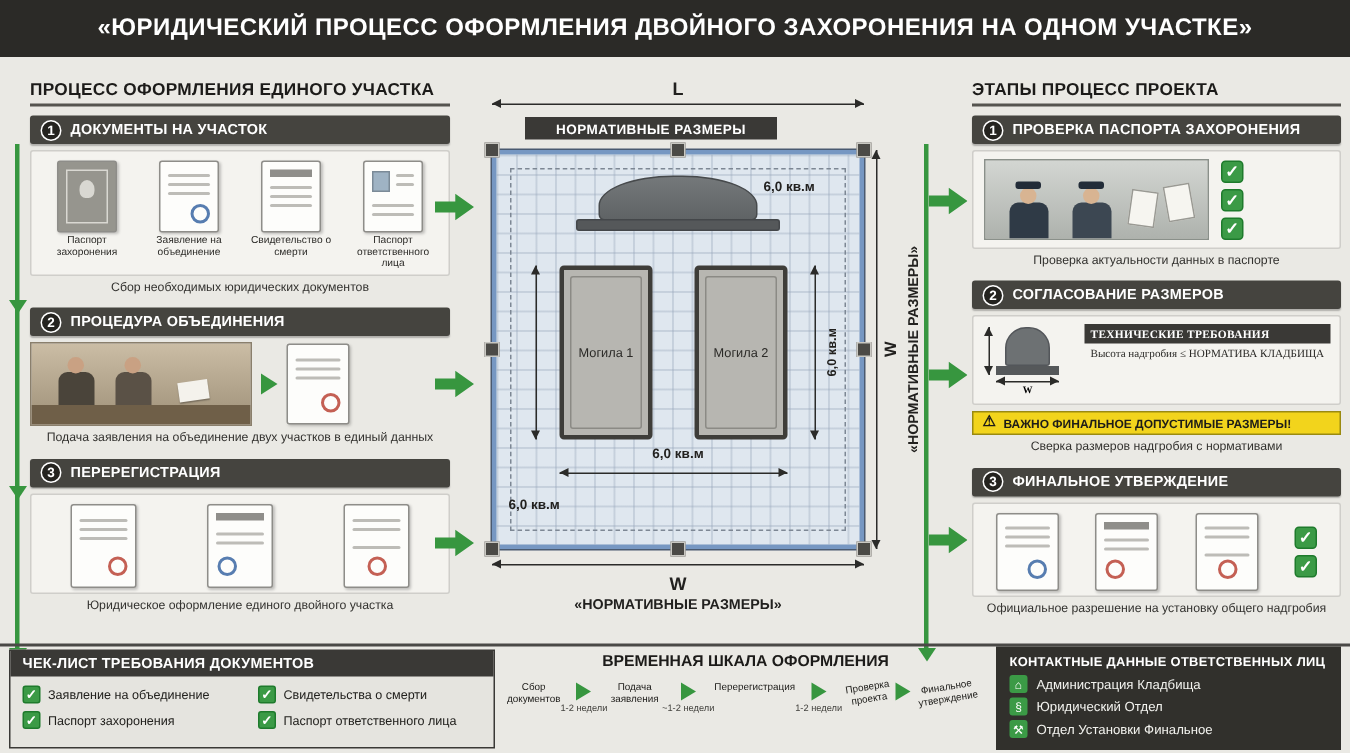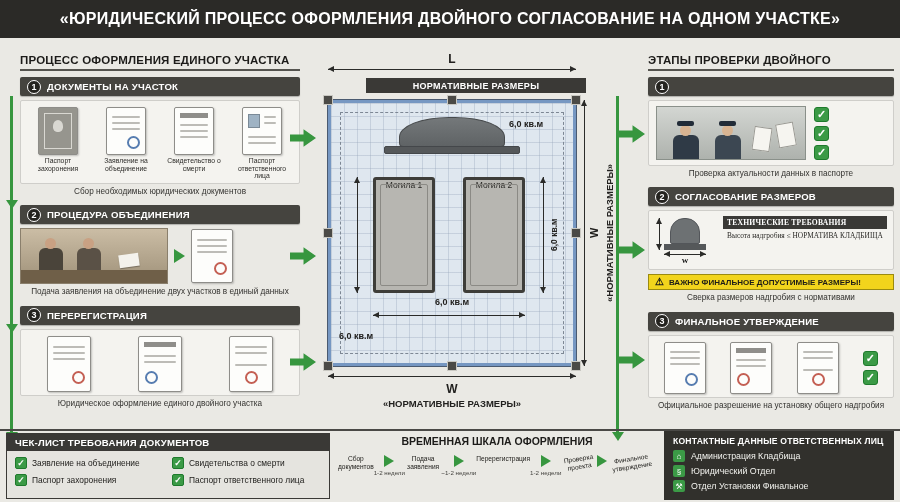--- a/index.html
+++ b/index.html
@@ -70,36 +70,36 @@
   .center-col{position:absolute;left:300px;top:52px;width:322px;height:378px;font-weight:bold;color:#22211f;}
   .dim-L-label{position:absolute;left:28px;width:248px;top:0;text-align:center;font-size:12px;}
   .hdim{position:absolute;height:0;border-top:1.4px solid #2b2b29;}
   .hdim::before,.hdim::after{content:"";position:absolute;top:-4px;border-top:3.5px solid transparent;border-bottom:3.5px solid transparent;}
   .hdim::before{left:0;border-right:6px solid #2b2b29;}
   .hdim::after{right:0;border-left:6px solid #2b2b29;}
   .vdim{position:absolute;width:0;border-left:1.4px solid #2b2b29;}
   .vdim::before,.vdim::after{content:"";position:absolute;left:-4px;border-left:3.5px solid transparent;border-right:3.5px solid transparent;}
   .vdim::before{top:0;border-bottom:6px solid #2b2b29;}
   .vdim::after{bottom:0;border-top:6px solid #2b2b29;}
-  .norm-bar{position:absolute;left:66px;top:26px;width:220px;height:15px;background:#3a3936;color:#fff;
+  .norm-bar{position:absolute;left:50px;top:26px;width:168px;height:15px;background:#3a3936;color:#fff;
     font-size:9px;display:flex;align-items:center;justify-content:center;letter-spacing:.3px;}
   .plot-frame{position:absolute;left:28px;top:48px;width:248px;height:266px;background:#dfe7ef;
     border:3px solid #7697c2;box-shadow:0 0 0 1px #4a5a70;}
   .plot-grid{position:absolute;inset:0;
     background-image:linear-gradient(rgba(150,165,185,.35) 1px,transparent 1px),
                      linear-gradient(90deg,rgba(150,165,185,.35) 1px,transparent 1px);
     background-size:13px 13px;}
   .plot-dashed{position:absolute;inset:9px;border:1px dashed #7d8794;}
   .post{position:absolute;width:10px;height:10px;background:#4b4a46;border:1px solid #c9c8c2;}
   .stele{position:absolute;left:50%;transform:translateX(-50%);top:14px;width:106px;height:30px;
     background:linear-gradient(#74787a,#5f6365);border:1px solid #474a4c;border-radius:50px 50px 4px 4px/20px 20px 4px 4px;}
   .stele-base{position:absolute;left:50%;transform:translateX(-50%);top:43px;width:136px;height:8px;
     background:#55585a;border:1px solid #44474a;border-radius:2px;}
   .grave{position:absolute;top:74px;width:62px;height:116px;background:#b7b6b1;border:3px solid #3e3d39;
-    border-radius:3px;display:flex;justify-content:center;}
+    border-radius:3px;display:flex;align-items:center;justify-content:center;}
   .grave::before{content:"";position:absolute;inset:4px;border:1px solid #8b8a85;border-radius:2px;}
   .grave span{font-size:8.5px;font-weight:normal;color:#2b2a27;}
   .area-label{position:absolute;font-size:9px;}
   .vtext{writing-mode:vertical-rl;transform:rotate(180deg);text-align:center;white-space:nowrap;}
 
   
   .right-col{position:absolute;left:648px;top:54px;width:246px;height:376px;}
   .illus.cool{width:150px;height:54px;background:linear-gradient(#d3d6d2,#aeb2ad);border-color:#8a908a;}
   .officer{position:absolute;width:26px;height:24px;background:#2f3a46;border-radius:6px 6px 0 0;}
   .officer::before{content:"";position:absolute;top:-10px;left:7px;width:11px;height:11px;border-radius:50%;background:#d8b492;}
@@ -142,21 +142,21 @@
   .ct-item{display:flex;align-items:center;gap:6px;margin-bottom:3px;}
   .ct-icon{width:12px;height:12px;background:#3b9a46;border-radius:2px;color:#fff;font-size:8px;
     display:flex;align-items:center;justify-content:center;flex:0 0 auto;}
   .ct-label{font-size:8.8px;color:#f2f2ee;}
 </style>
 </head>
 <body>
 
 <div class="page">
 
-  <div class="title-bar">«ЮРИДИЧЕСКИЙ ПРОЦЕСС ОФОРМЛЕНИЯ ДВОЙНОГО СОГЛАСОВАНИЕ НА ОДНОМ УЧАСТКЕ»</div>
+  <div class="title-bar">«ЮРИДИЧЕСКИЙ ПРОЦЕСС ОФОРМЛЕНИЯ ДВОЙНОГО ЗАХОРОНЕНИЯ НА ОДНОМ УЧАСТКЕ»</div>
 
   <div class="left-col">
     <div class="col-heading">ПРОЦЕСС ОФОРМЛЕНИЯ ЕДИНОГО УЧАСТКА</div>
 
     <div class="step">
       <div class="step-header">
         <span class="badge">1</span>
         <span class="step-title">ДОКУМЕНТЫ НА УЧАСТОК</span>
       </div>
       <div class="docs-row">
@@ -308,25 +308,26 @@
     <div style="position:absolute;left:28px;width:248px;top:346px;text-align:center;font-size:9.5px">«НОРМАТИВНЫЕ РАЗМЕРЫ»</div>
   </div>
 
   <div class="gline" style="left:616px;top:96px;height:338px"></div>
   <div class="gdown" style="left:611.5px;top:432px"></div>
   <div class="garrow" style="left:619px;top:124px"></div>
   <div class="garrow" style="left:619px;top:240px"></div>
   <div class="garrow" style="left:619px;top:350px"></div>
 
   <div class="right-col">
-    <div class="col-heading">ЭТАПЫ ПРОВЕРКИ ДВОЙНОГО</div>
+    <div class="col-heading">ЭТАПЫ ПРОЦЕСС ПРОЕКТА</div>
 
     <div class="step">
       <div class="step-header">
         <span class="badge">1</span>
+        <span class="step-title">ПРОВЕРКА ПАСПОРТА ЗАХОРОНЕНИЯ</span>
       </div>
       <div class="content-box">
         <div class="illus cool">
           <span class="officer" style="left:16px;bottom:0"></span>
           <span class="officer" style="left:58px;bottom:0;background:#3c4752"></span>
           <span class="docpaper" style="left:96px;bottom:8px"></span>
           <span class="docpaper" style="left:120px;bottom:12px;transform:rotate(-10deg)"></span>
         </div>
         <div class="checks-col">
           <span class="check">✓</span>

